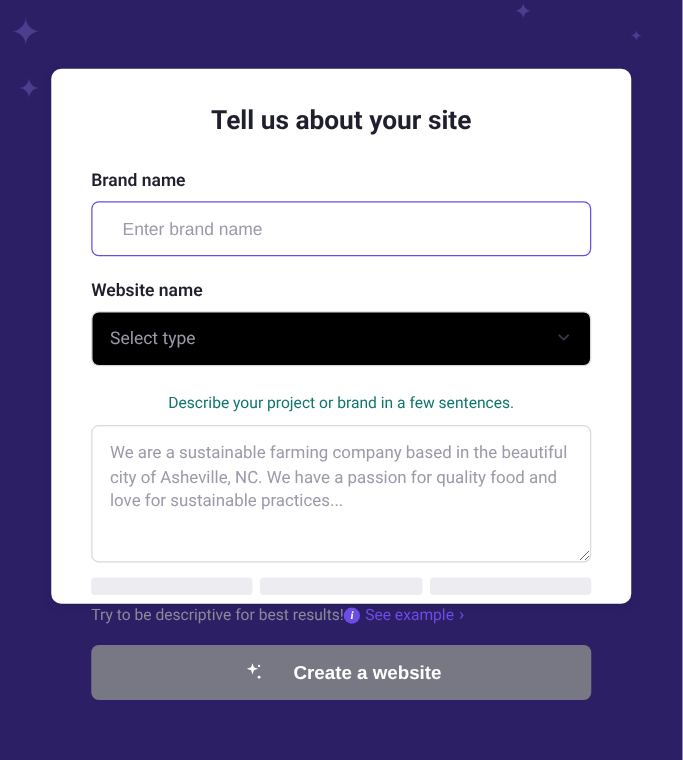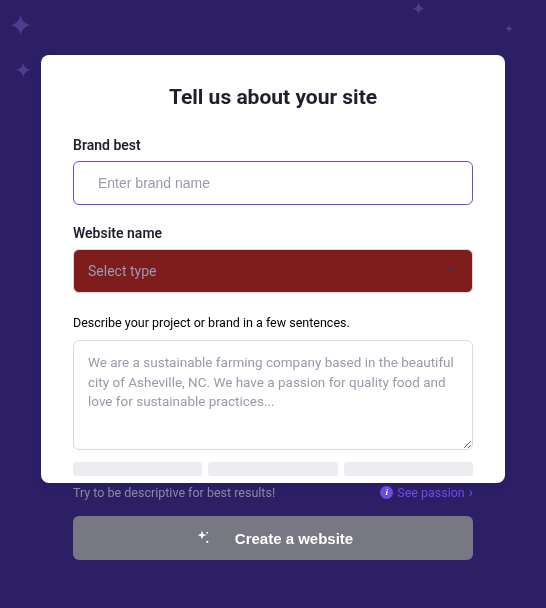--- a/index.html
+++ b/index.html
@@ -69,34 +69,35 @@
       margin-bottom: 22px;
     }
     .select-input {
       width: 100%;
       height: 44px;
       border: 1px solid #d9d9e0;
       border-radius: 6px;
       padding: 0 14px;
       font-size: 14px;
       color: #9a9aab;
-      background: #7f1d1d;
+      background: #000000;
       cursor: pointer;
       display: flex;
       align-items: center;
       justify-content: space-between;
     }
     .chevron {
       font-size: 16px;
       color: #3a3a4a;
     }
     .help-text {
       font-size: 12.5px;
-      color: #000000;
+      color: #0f766e;
       margin-bottom: 10px;
+      text-align: center;
     }
     .textarea-input {
       width: 100%;
       height: 110px;
       border: 1px solid #d9d9e0;
       border-radius: 6px;
       padding: 12px 14px;
       font-size: 13.5px;
       color: #9a9aab;
       font-family: inherit;
@@ -113,21 +114,20 @@
       margin-bottom: 8px;
     }
     .skeleton {
       flex: 1;
       height: 14px;
       background: #ececf1;
       border-radius: 3px;
     }
     .tips-row {
       display: flex;
-      justify-content: space-between;
       align-items: center;
       margin-bottom: 16px;
     }
     .tip-left {
       font-size: 12.5px;
       color: #8a8a99;
     }
     .tip-right {
       font-size: 12.5px;
       color: #6b4de6;
@@ -181,21 +181,21 @@
 <body>
 
 <span class="sparkle sparkle-tl">✦</span>
 <span class="sparkle sparkle-tr">✦</span>
 <span class="sparkle sparkle-tr2">✦</span>
 <span class="sparkle sparkle-ml">✦</span>
 
 <div class="card">
   <h1 class="title">Tell us about your site</h1>
 
-  <label class="field-label">Brand best</label>
+  <label class="field-label">Brand name</label>
   <input type="text" class="text-input" placeholder="Enter brand name" style="">
 
   <label class="field-label">Website name</label>
   <div class="select-wrapper">
     <div class="select-input">
       <span>Select type</span>
       <span class="chevron">
         <svg width="14" height="14" viewBox="0 0 24 24" fill="none" stroke="#3a3a4a" stroke-width="2.5" stroke-linecap="round" stroke-linejoin="round">
             <polyline points="6 9 12 15 18 9"></polyline>
           </svg>
@@ -209,21 +209,21 @@
   <div class="skeleton-row">
     <div class="skeleton"></div>
     <div class="skeleton"></div>
     <div class="skeleton"></div>
   </div>
 
   <div class="tips-row">
     <span class="tip-left">Try to be descriptive for best results!</span>
     <span class="tip-right">
       <span class="info-icon">i</span>
-      <span>See passion</span>
+      <span>See example</span>
       <span class="tip-chevron">›</span>
     </span>
   </div>
 
   <button class="create-button">
     <span class="sparkle-icon">
       <svg viewBox="0 0 24 24" fill="#fff">
           <path d="M12 2l1.5 4.5L18 8l-4.5 1.5L12 14l-1.5-4.5L6 8l4.5-1.5L12 2z"></path>
           <circle cx="19" cy="5" r="1.2"></circle>
           <circle cx="19" cy="17" r="1.5"></circle>

